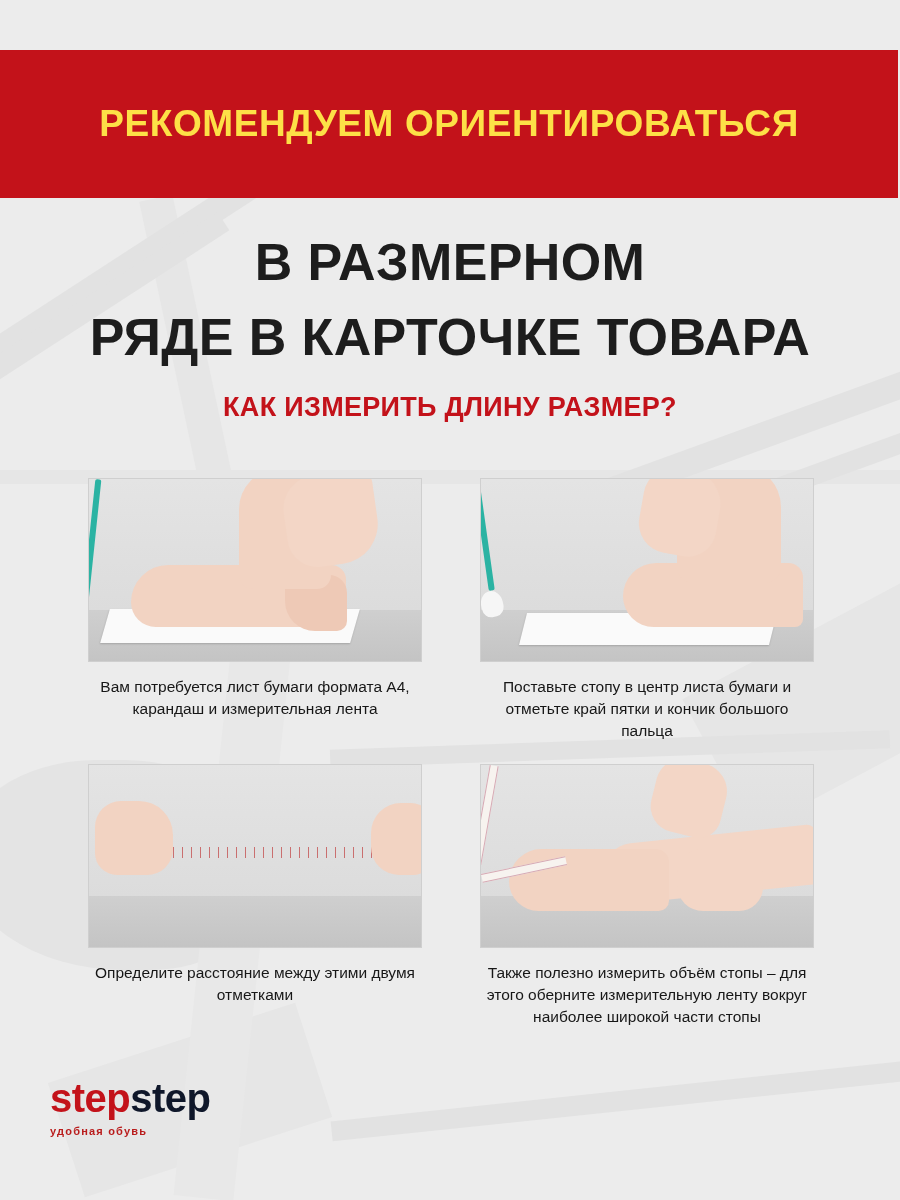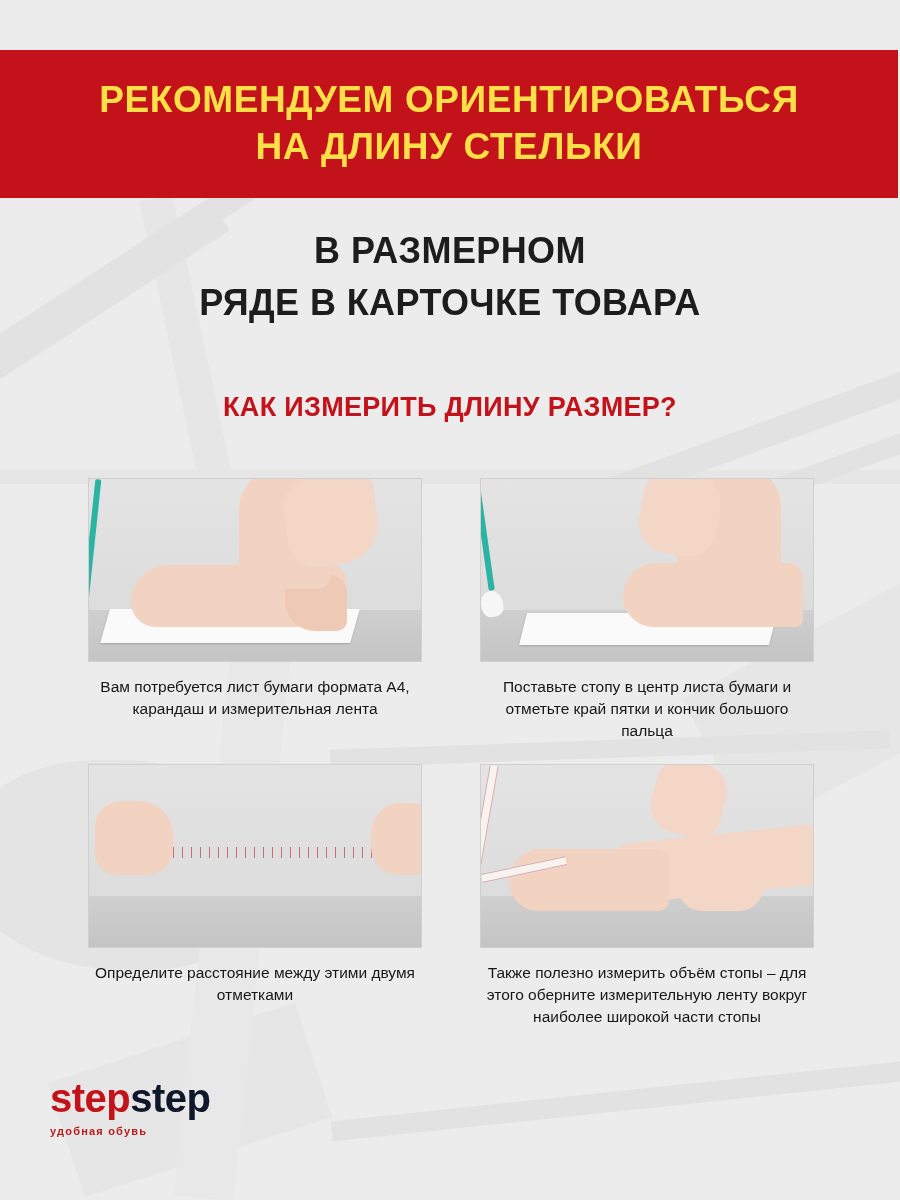--- a/index.html
+++ b/index.html
@@ -65,21 +65,21 @@
   }
 
   
   .headline {
     position: absolute;
     left: 0;
     top: 225px;
     width: 900px;
     text-align: center;
     color: #1d1d1d;
-    font-size: 36px;
+    font-size: 52px;
     font-weight: bold;
     line-height: 1.45;
     letter-spacing: 0.4px;
   }
   .subhead {
     position: absolute;
     left: 0;
     top: 392px;
     width: 900px;
     text-align: center;
@@ -191,21 +191,20 @@
     <div class="bg-band bg-b7"></div>
     <div class="bg-band bg-b8"></div>
     <div class="bg-band bg-b9"></div>
     <div class="bg-band bg-b11"></div>
     <div class="bg-band bg-b12"></div>
   </div>
 
   <div class="banner">
     <div class="banner-text">
       <div>РЕКОМЕНДУЕМ ОРИЕНТИРОВАТЬСЯ</div>
-      <div>НА ДЛИНУ СТЕЛЬКИ</div>
     </div>
   </div>
 
   <div class="headline">
     <div>В РАЗМЕРНОМ</div>
     <div>РЯДЕ В КАРТОЧКЕ ТОВАРА</div>
   </div>
 
   <div class="subhead">КАК ИЗМЕРИТЬ ДЛИНУ РАЗМЕР?</div>
 

